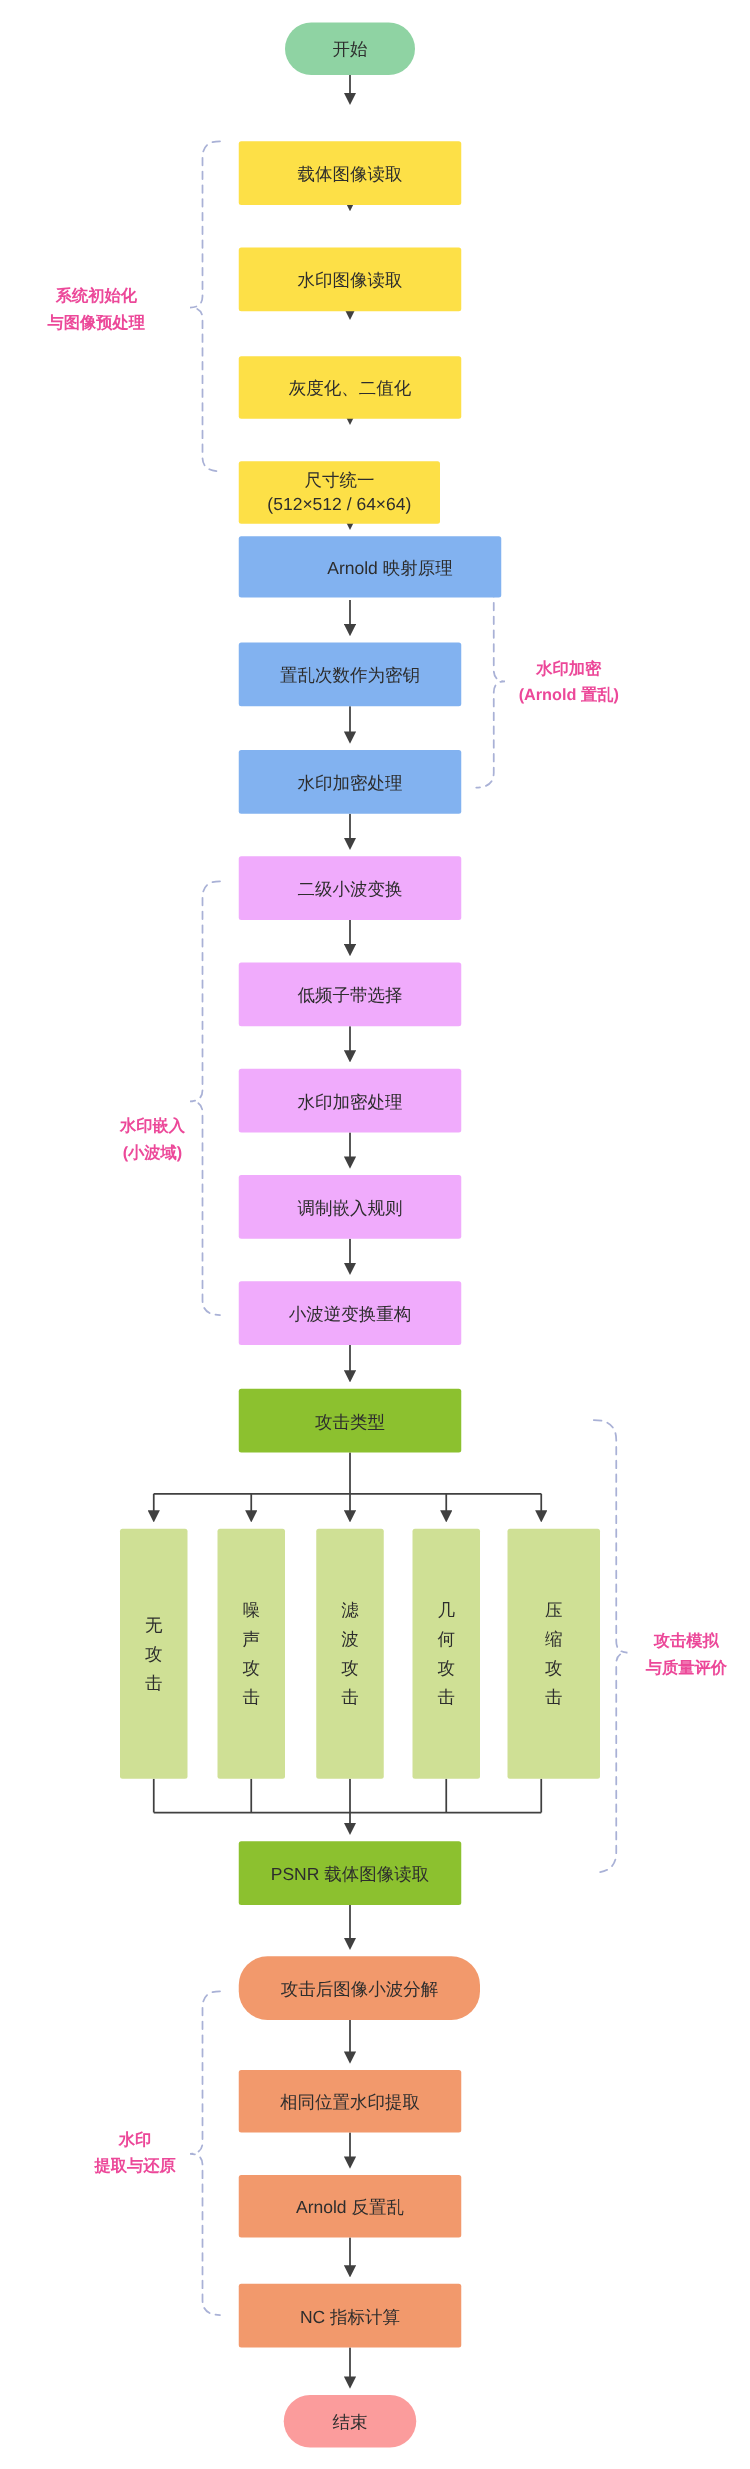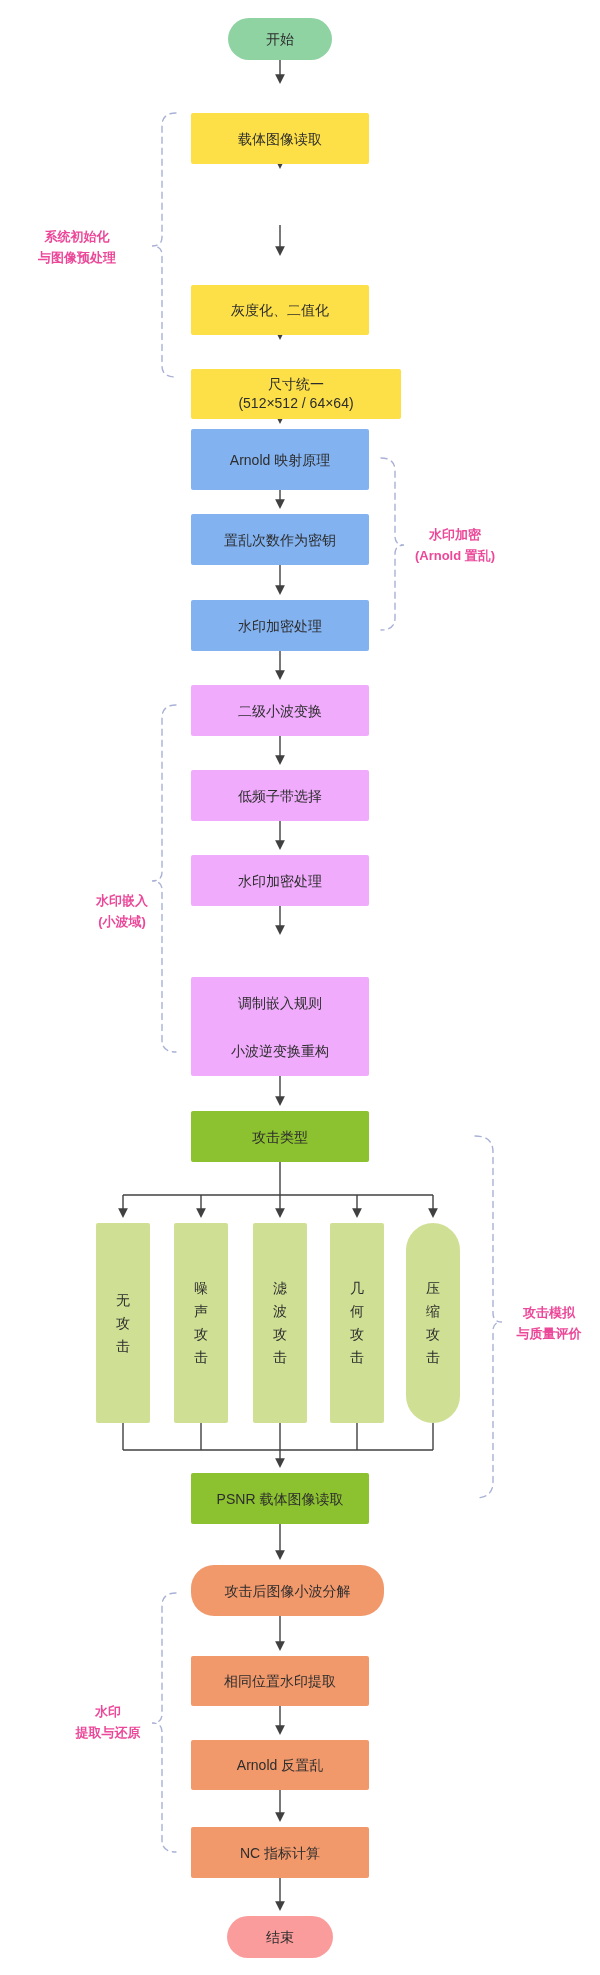--- a/index.html
+++ b/index.html
@@ -89,33 +89,36 @@
     </g>
   </svg>
 
   <div class="node pill fill-start" style="left:228px;top:18px;width:104px;height:42px;">
     <span>开始</span>
   </div>
 
   <div class="node fill-pre" style="left:191px;top:89px;width:178px;height:51px;">
     <span>载体图像读取</span>
   </div>
+  <div class="node fill-pre" style="left:191px;top:174px;width:178px;height:51px;">
+    <span>水印图像读取</span>
+  </div>
   <div class="node fill-pre" style="left:191px;top:261px;width:178px;height:50px;">
     <span>灰度化、二值化</span>
   </div>
-  <div class="node fill-pre" style="left:191px;top:345px;width:210px;height:50px;">
+  <div class="node fill-pre" style="left:191px;top:345px;width:161px;height:50px;">
     <span class="sub">尺寸统一</span>
     <span class="sub">(512×512 / 64×64)</span>
   </div>
   <div class="side-label" style="left:12px;top:226px;width:130px;">
     <div>系统初始化</div>
     <div>与图像预处理</div>
   </div>
 
-  <div class="node fill-enc" style="left:191px;top:429px;width:178px;height:61px;">
+  <div class="node fill-enc" style="left:191px;top:429px;width:178px;height:49px;padding-left:32px;">
     <span>Arnold 映射原理</span>
   </div>
   <div class="node fill-enc" style="left:191px;top:514px;width:178px;height:51px;">
     <span>置乱次数作为密钥</span>
   </div>
   <div class="node fill-enc" style="left:191px;top:600px;width:178px;height:51px;">
     <span>水印加密处理</span>
   </div>
   <div class="side-label" style="left:395px;top:524px;width:120px;">
     <div>水印加密</div>
@@ -124,21 +127,21 @@
 
   <div class="node fill-emb" style="left:191px;top:685px;width:178px;height:51px;">
     <span>二级小波变换</span>
   </div>
   <div class="node fill-emb" style="left:191px;top:770px;width:178px;height:51px;">
     <span>低频子带选择</span>
   </div>
   <div class="node fill-emb" style="left:191px;top:855px;width:178px;height:51px;">
     <span>水印加密处理</span>
   </div>
-  <div class="node fill-emb" style="left:191px;top:940px;width:178px;height:51px;margin-top:37px;">
+  <div class="node fill-emb" style="left:191px;top:940px;width:178px;height:51px;">
     <span>调制嵌入规则</span>
   </div>
   <div class="node fill-emb" style="left:191px;top:1025px;width:178px;height:51px;justify-content:center;">
     <span>小波逆变换重构</span>
   </div>
   <div class="side-label" style="left:62px;top:890px;width:120px;">
     <div>水印嵌入</div>
     <div>(小波域)</div>
   </div>
 
@@ -151,21 +154,21 @@
   </div>
   <div class="node fill-branch" style="left:174px;top:1223px;width:54px;height:200px;">
     <span class="branch-label">噪声攻击</span>
   </div>
   <div class="node fill-branch" style="left:253px;top:1223px;width:54px;height:200px;">
     <span class="branch-label">滤波攻击</span>
   </div>
   <div class="node fill-branch" style="left:330px;top:1223px;width:54px;height:200px;">
     <span class="branch-label">几何攻击</span>
   </div>
-  <div class="node fill-branch" style="left:406px;top:1223px;width:54px;height:200px;border-radius:27px;">
+  <div class="node fill-branch" style="left:406px;top:1223px;width:74px;height:200px;">
     <span class="branch-label">压缩攻击</span>
   </div>
 
   <div class="node fill-atk" style="left:191px;top:1473px;width:178px;height:51px;">
     <span>PSNR 载体图像读取</span>
   </div>
   <div class="side-label" style="left:499px;top:1302px;width:100px;">
     <div>攻击模拟</div>
     <div>与质量评价</div>
   </div>

